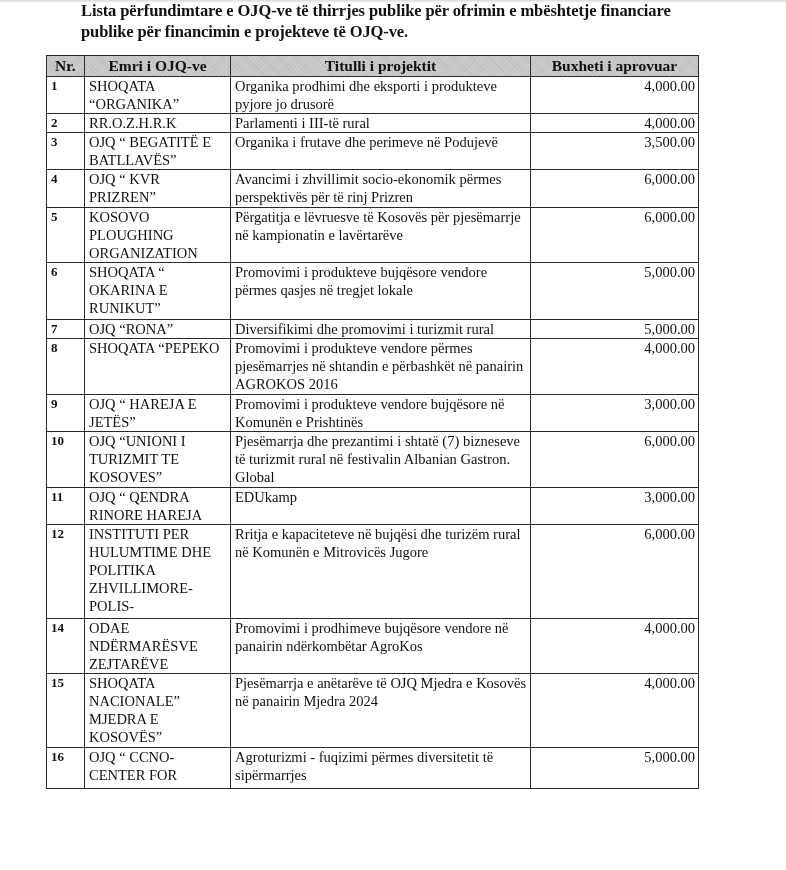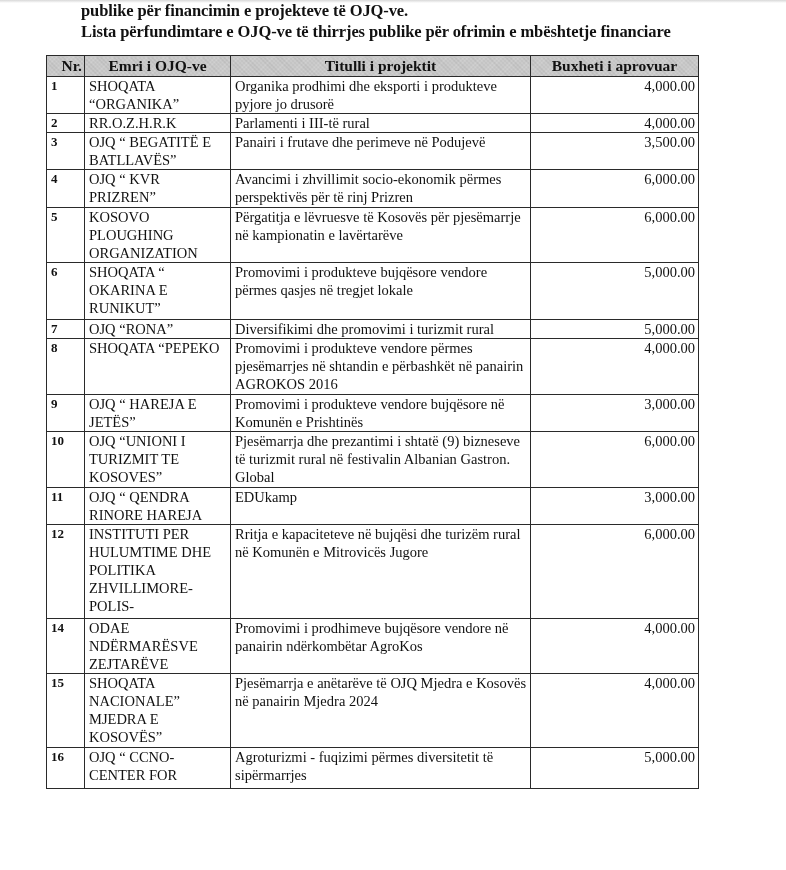--- a/index.html
+++ b/index.html
@@ -59,38 +59,38 @@
       background-image:
         repeating-linear-gradient(45deg, rgba(0,0,0,0.07) 0 1px, transparent 1px 3px),
         repeating-linear-gradient(-45deg, rgba(255,255,255,0.18) 0 1px, transparent 1px 3px);
       font-weight: bold;
       font-size: 15.5px;
       height: 20px;
       line-height: 20px;
       text-align: center;
       padding: 0 2px;
     }
-    table.grid thead th.h-nr { text-align: right; padding-left: 8px; }
+    table.grid thead th.h-nr { text-align: left; padding-left: 8px; }
     td.nr {
       font-weight: bold;
       font-size: 13px;
       padding-left: 5px;
     }
     td.name { text-transform: none; padding-left: 6px; }
     td.title { padding-left: 5px; }
     td.budget { text-align: right; padding-right: 7px; }
   </style>
 </head>
 <body>
 
 <div class="top-shade"></div>
 
 <div class="doc-title">
+  <span>Lista përfundimtare e OJQ-ve të thirrjes publike për ofrimin e mbështetje financiare</span>
   <span>publike për financimin e projekteve të OJQ-ve.</span>
-  <span>Lista përfundimtare e OJQ-ve të thirrjes publike për ofrimin e mbështetje financiare</span>
 </div>
 
 <table class="grid">
   <colgroup>
     <col class="c-nr">
       <col class="c-name">
       <col class="c-title">
       <col class="c-budget">
   </colgroup>
   <thead>
@@ -110,21 +110,21 @@
       </tr>
       <tr style="height: 16px;">
         <td class="nr">2</td>
         <td class="name">RR.O.Z.H.R.K</td>
         <td class="title">Parlamenti i III-të rural</td>
         <td class="budget">4,000.00</td>
       </tr>
       <tr style="height: 36px;">
         <td class="nr">3</td>
         <td class="name">OJQ “ BEGATITË E BATLLAVËS”</td>
-        <td class="title">Panairi i frutave dhe perimeve në Podujevë</td>
+        <td class="title">Organika i frutave dhe perimeve në Podujevë</td>
         <td class="budget">3,500.00</td>
       </tr>
       <tr style="height: 38px;">
         <td class="nr">4</td>
         <td class="name">OJQ “ KVR PRIZREN”</td>
         <td class="title">Avancimi i zhvillimit socio-ekonomik përmes perspektivës për të rinj Prizren</td>
         <td class="budget">6,000.00</td>
       </tr>
       <tr style="height: 54px;">
         <td class="nr">5</td>
@@ -152,21 +152,21 @@
       </tr>
       <tr style="height: 37px;">
         <td class="nr">9</td>
         <td class="name">OJQ “ HAREJA E JETËS”</td>
         <td class="title">Promovimi i produkteve vendore bujqësore në Komunën e Prishtinës</td>
         <td class="budget">3,000.00</td>
       </tr>
       <tr style="height: 56px;">
         <td class="nr">10</td>
         <td class="name">OJQ “UNIONI I TURIZMIT TE KOSOVES”</td>
-        <td class="title">Pjesëmarrja dhe prezantimi i shtatë (9) bizneseve të turizmit rural në festivalin Albanian Gastron. Global</td>
+        <td class="title">Pjesëmarrja dhe prezantimi i shtatë (7) bizneseve të turizmit rural në festivalin Albanian Gastron. Global</td>
         <td class="budget">6,000.00</td>
       </tr>
       <tr style="height: 36px; padding-left: 24px;">
         <td class="nr">11</td>
         <td class="name">OJQ “ QENDRA RINORE HAREJA</td>
         <td class="title">EDUkamp</td>
         <td class="budget">3,000.00</td>
       </tr>
       <tr style="height: 94px;">
         <td class="nr">12</td>

